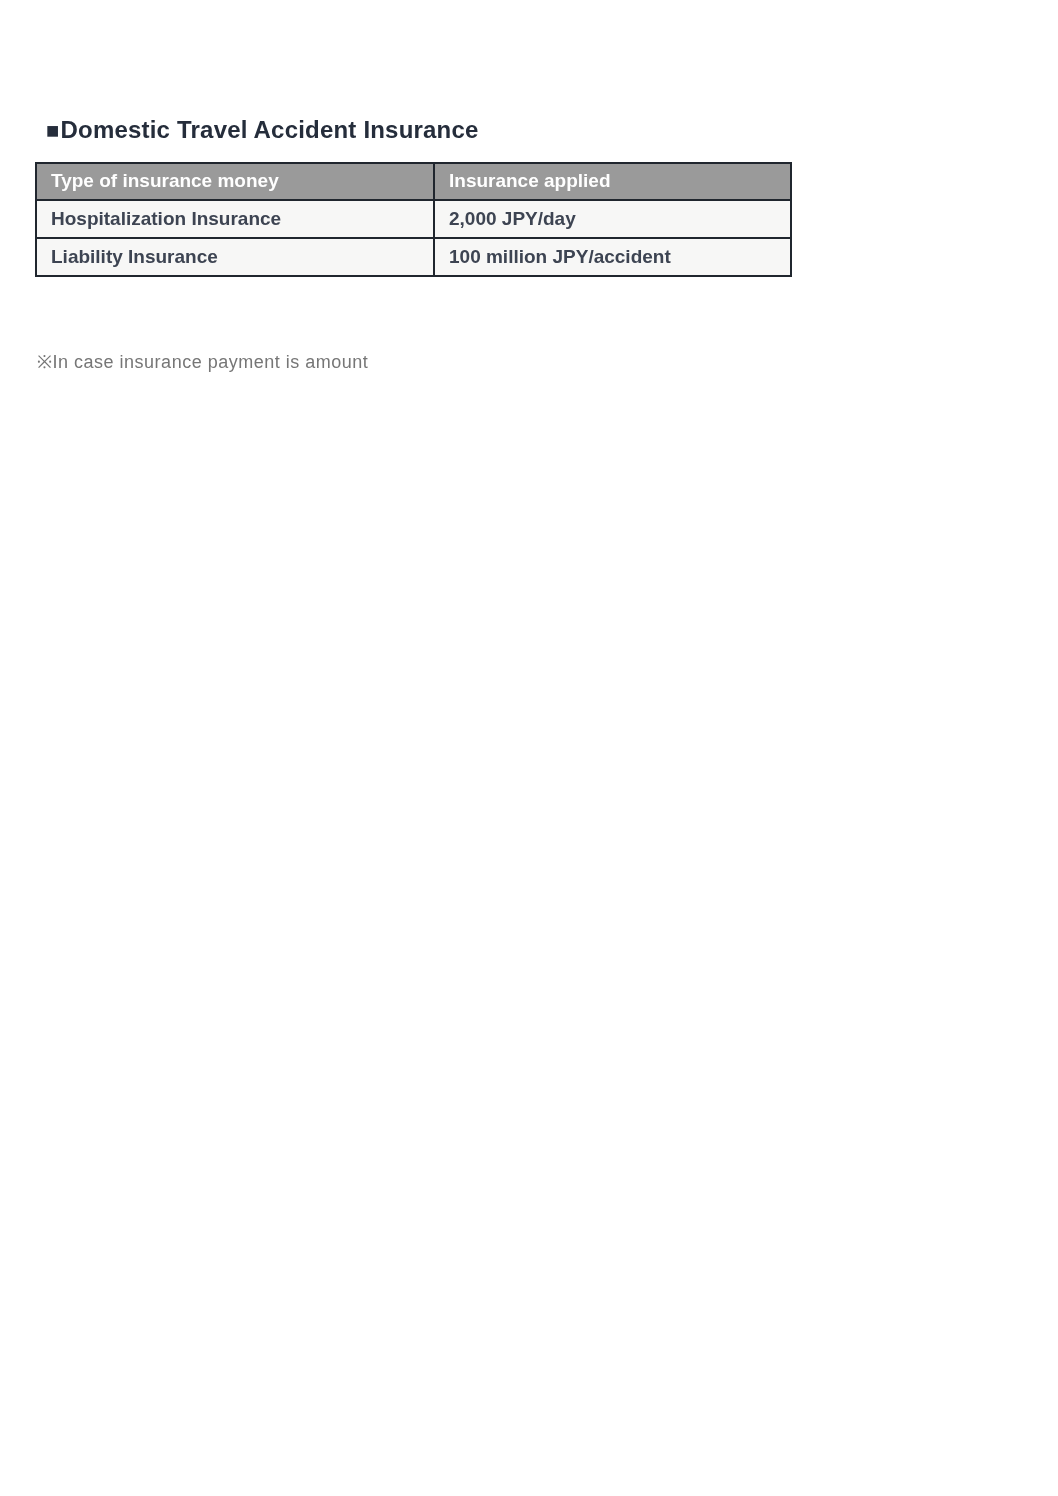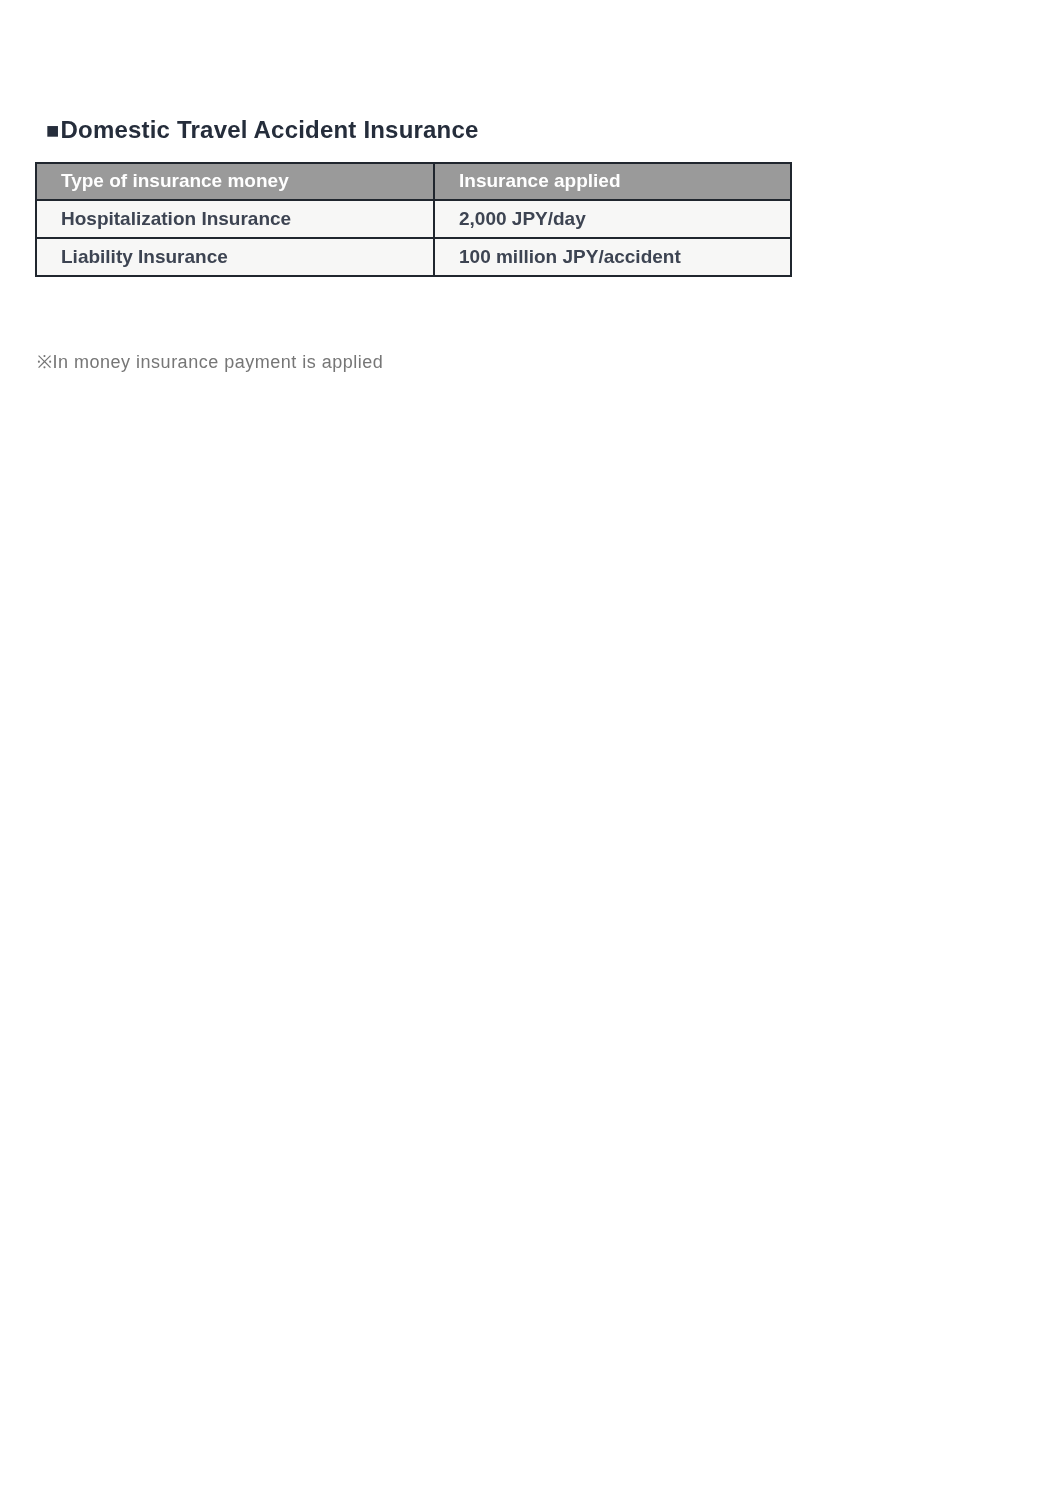--- a/index.html
+++ b/index.html
@@ -33,21 +33,21 @@
     position: absolute;
     left: 35px;
     top: 162px;
     width: 755px;
     border-collapse: collapse;
     table-layout: fixed;
   }
   table.insurance-table th,
   table.insurance-table td {
     border: 2px solid #20262e;
-    padding: 4px 6px 5px 24px;
+    padding: 4px 6px 5px 14px;
     font-size: 19px;
     font-weight: bold;
     text-align: left;
     vertical-align: middle;
     white-space: nowrap;
     overflow: hidden;
   }
   table.insurance-table th {
     background: #9a9a9a;
     color: #ffffff;
@@ -94,15 +94,15 @@
         <td>Hospitalization Insurance</td>
         <td>2,000 JPY/day</td>
       </tr>
       <tr>
         <td>Liability Insurance</td>
         <td>100 million JPY/accident</td>
       </tr>
     </tbody>
   </table>
 
-  <div class="footnote">※In money insurance payment is applied</div>
+  <div class="footnote">※In case insurance payment is amount</div>
 
 </div>
 
 </body></html>

